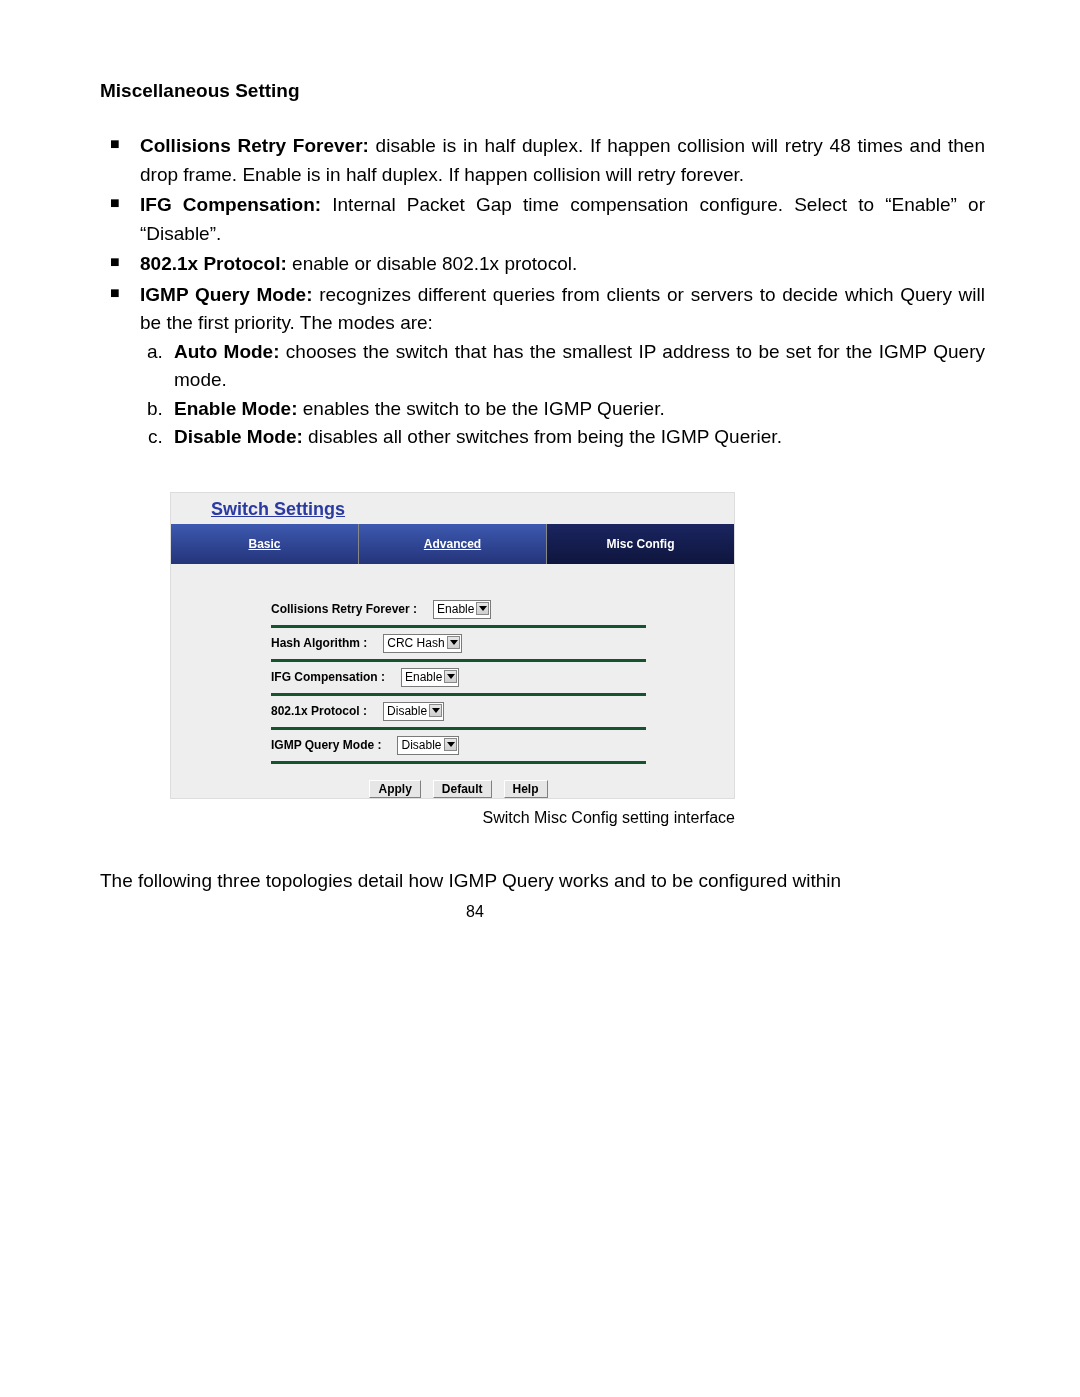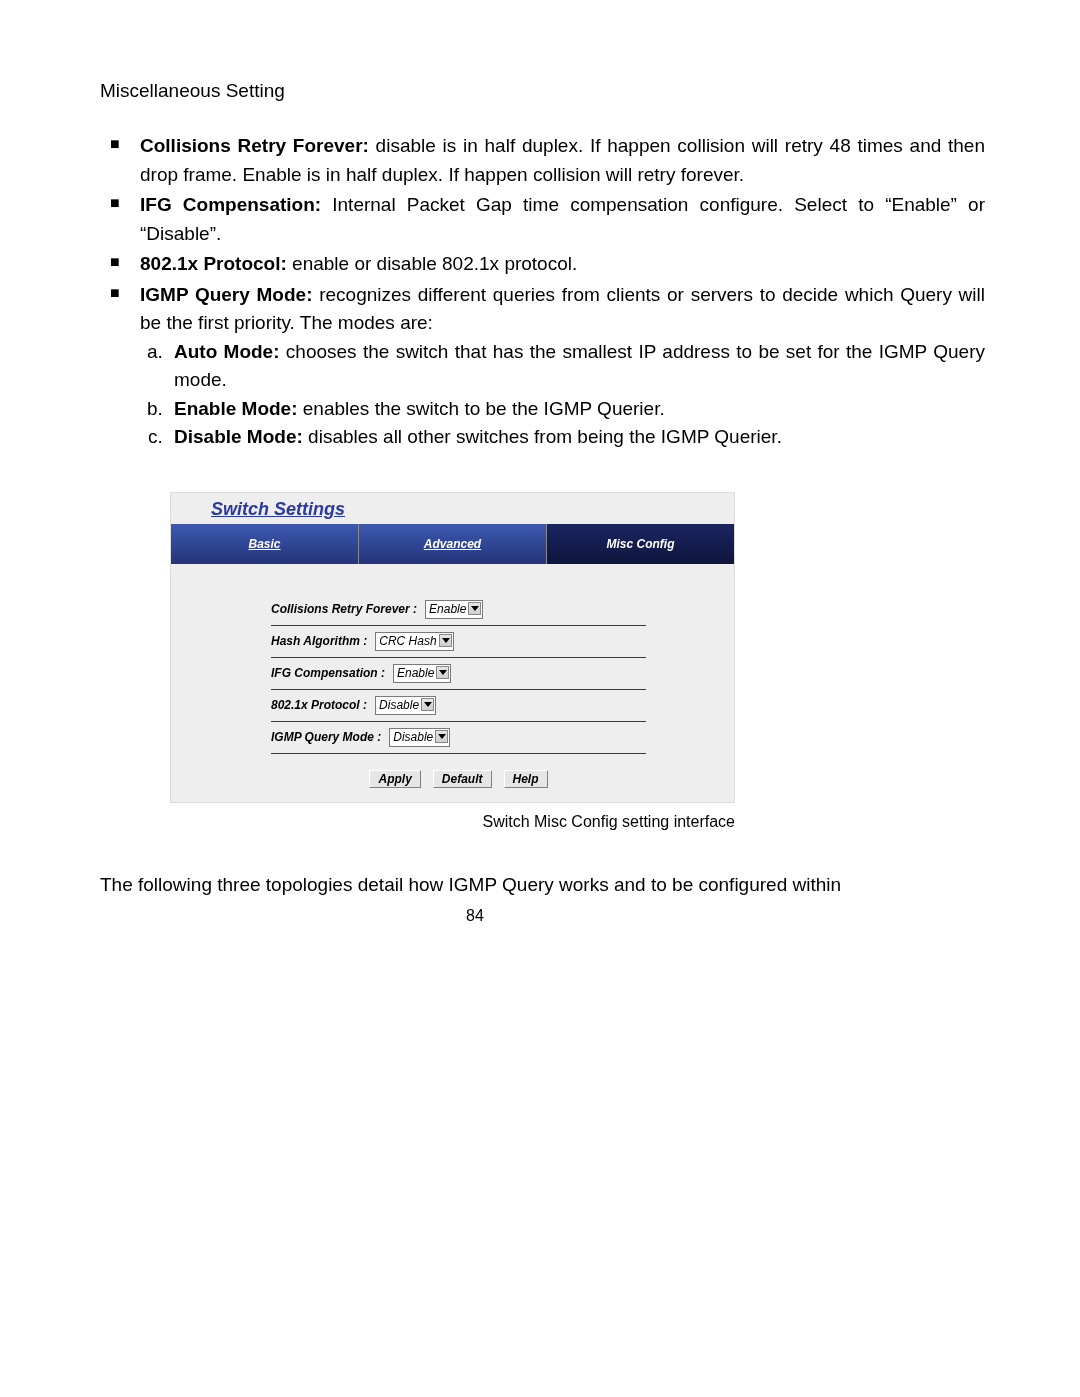--- a/index.html
+++ b/index.html
@@ -9,21 +9,21 @@
     font-family: Arial, Helvetica, sans-serif;
     color: #000;
     width: 1080px;
   }
   .page {
     padding: 80px 95px 40px 100px;
     box-sizing: border-box;
     width: 1080px;
   }
   .heading {
-    font-weight: normal;
+    font-weight: bold;
     font-size: 19px;
     margin-bottom: 30px;
   }
   ul.bullets {
     list-style: none;
     padding-left: 10px;
     margin: 0;
   }
   ul.bullets > li {
     position: relative;
@@ -53,22 +53,21 @@
   }
   strong { font-weight: bold; }
 
   
   .panel {
     margin: 40px 0 8px 70px;
     width: 565px;
     background: #eeeeee;
     border: 1px solid #ddd;
     box-sizing: border-box;
-    padding-bottom: 14px;
-    font-style: italic;
+    padding-bottom: 0;
   }
   .panel-title {
     font-family: Arial, Helvetica, sans-serif;
     font-weight: bold;
     font-size: 18px;
     color: #2a3aa0;
     text-decoration: underline;
     padding: 6px 0 4px 40px;
   }
   .tabbar {
@@ -97,23 +96,23 @@
     width: 375px;
     margin: 30px auto 0 100px;
     font-family: Verdana, Arial, sans-serif;
     font-size: 12px;
     font-weight: bold;
     color: #000;
   }
   .form-row {
     display: flex;
     align-items: center;
-    gap: 8px;
+    gap: 16px;
     padding: 6px 0;
-    border-bottom: 1px solid #14532d;
+    border-bottom: 3px solid #14532d;
     text-align: right;
   }
   .form-row:last-of-type { border-bottom: 1px solid #808080; }
   .form-row label { white-space: nowrap; }
   .select {
     font-family: Arial, sans-serif;
     font-size: 12px;
     font-weight: normal;
     background: #fff;
     border: 1px solid #7a7a7a;

